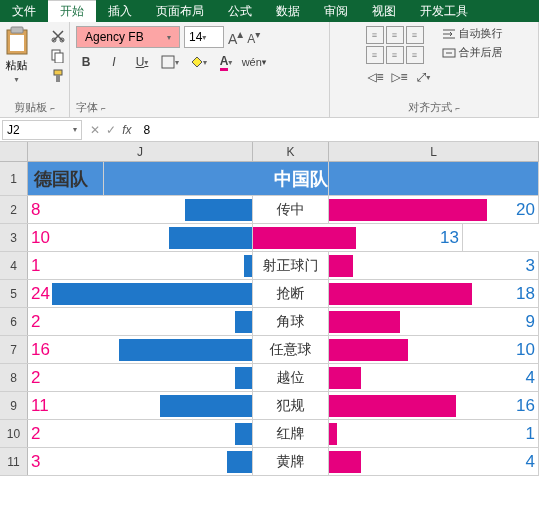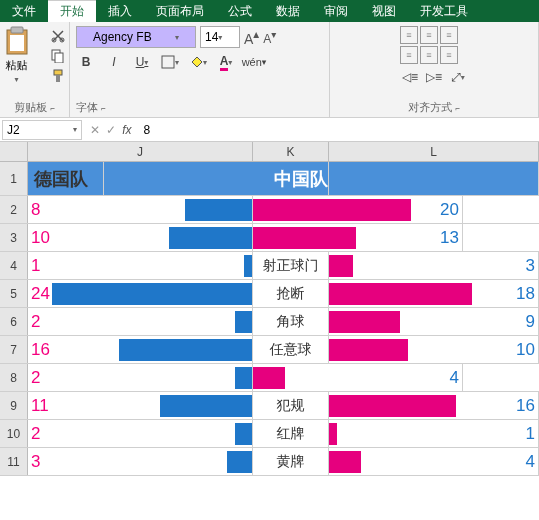--- a/index.html
+++ b/index.html
@@ -9,21 +9,21 @@
 .tab.file{background:#0e6535}
 .tab.active{background:#fff;color:#217346;border-top:1px solid #ccc}
 .ribbon{background:#f3f3f3;border-bottom:1px solid #d0d0d0;display:flex;height:96px}
 .rgroup{border-right:1px solid #d0d0d0;padding:4px 6px 2px 6px;display:flex;flex-direction:column;justify-content:space-between;align-items:center}
 .rgroup .glabel{font-size:11px;color:#666;text-align:center;width:100%}
 .paste-area{display:flex;align-items:flex-start;gap:20px}
 .paste-btn{display:flex;flex-direction:column;align-items:center;gap:2px;cursor:pointer}
 .mini-col{display:flex;flex-direction:column;gap:4px;margin-top:2px}
 .mini-ico{width:16px;height:16px;cursor:pointer;display:flex;align-items:center;justify-content:center}
 .font-top{display:flex;align-items:center;gap:4px;margin-bottom:4px}
-.font-name{width:120px;height:22px;border:1px solid #aaa;background:#c4b5fd;padding:2px 16px;font-size:12px;display:flex;align-items:center;justify-content:space-between}
+.font-name{width:104px;height:22px;border:1px solid #aaa;background:#fca5a5;padding:2px 8px;font-size:12px;display:flex;align-items:center;justify-content:space-between}
 .font-size{width:40px;height:22px;border:1px solid #aaa;background:#fff;padding:2px 4px;font-size:12px;display:flex;align-items:center;justify-content:flex-start}
 .aa{font-size:12px;color:#555;cursor:pointer}
 .font-bot{display:flex;align-items:center;gap:8px}
 .fb{width:20px;height:20px;display:flex;align-items:center;justify-content:center;cursor:pointer;color:#444}
 .align-grid{display:grid;grid-template-columns:repeat(3,18px);grid-template-rows:repeat(2,18px);gap:2px}
 .align-grid div{border:1px solid #999;cursor:pointer;display:flex;align-items:center;justify-content:center;font-size:9px;color:#888}
 .align-right{display:flex;flex-direction:column;gap:4px;font-size:11px;color:#444;margin-left:8px}
 .align-right div{display:flex;align-items:center;gap:3px;cursor:pointer}
 .dd{font-size:8px;color:#666}
 .formula-bar{display:flex;align-items:center;border-bottom:1px solid #ccc;height:24px;background:#fff}
@@ -155,20 +155,35 @@
           <div>≡</div>
           <div>≡</div>
           <div>≡</div>
         </div>
         <div style="display:flex;gap:4px;margin-top:3px">
           <div class="fb">◁≡</div>
           <div class="fb">▷≡</div>
           <div class="fb">⤢<span class="dd">▾</span></div>
         </div>
       </div>
+      <div class="align-right">
+        <div>
+            <svg width="14" height="12">
+              <path d="M1 2 H13 M1 6 H10 L8 4 M8 8 L10 6 M1 10 H13" stroke="#555" fill="none"></path>
+            </svg>
+            <span>自动换行</span>
+          </div>
+        <div>
+            <svg width="14" height="12">
+              <rect x="1" y="2" width="12" height="8" fill="none" stroke="#555"></rect>
+              <path d="M4 6 H10" stroke="#555"></path>
+            </svg>
+            <span>合并后居</span>
+          </div>
+      </div>
     </div>
     <div class="glabel"><span>对齐方式</span> <span class="dd">⌐</span></div>
   </div>
 </div>
 
 <div class="formula-bar">
   <div class="namebox">
       <span>J2</span>
       <span class="dd">▾</span>
     </div>
@@ -193,20 +208,21 @@
         <div class="cell cK hdr-cell" style="justify-content:flex-start;padding-left:6px">德国队</div>
         <div class="cell cJ hdr-cell">中国队</div>
         <div class="cell cL hdr-cell" style="background:#4a90d9"></div>
       </div>
       <div class="row data-row">
         <div class="rh">2</div>
         <div class="cell cJ">
           <span class="valJ">8</span>
           <div class="barJ" style="width:66.66666666666666px"></div>
         </div>
+        <div class="cell cK">传中</div>
         <div class="cell cL">
           <div class="barL" style="width:158.33333333333334px"></div>
           <span class="valL">20</span>
         </div>
       </div>
       <div class="row data-row">
         <div class="rh">3</div>
         <div class="cell cJ">
           <span class="valJ">10</span>
           <div class="barJ" style="width:83.33333333333334px"></div>
@@ -263,20 +279,21 @@
           <div class="barL" style="width:79.16666666666667px"></div>
           <span class="valL">10</span>
         </div>
       </div>
       <div class="row data-row">
         <div class="rh">8</div>
         <div class="cell cJ">
           <span class="valJ">2</span>
           <div class="barJ" style="width:16.666666666666664px"></div>
         </div>
+        <div class="cell cK">越位</div>
         <div class="cell cL">
           <div class="barL" style="width:31.666666666666664px"></div>
           <span class="valL">4</span>
         </div>
       </div>
       <div class="row data-row">
         <div class="rh">9</div>
         <div class="cell cJ">
           <span class="valJ">11</span>
           <div class="barJ" style="width:91.66666666666666px"></div>

